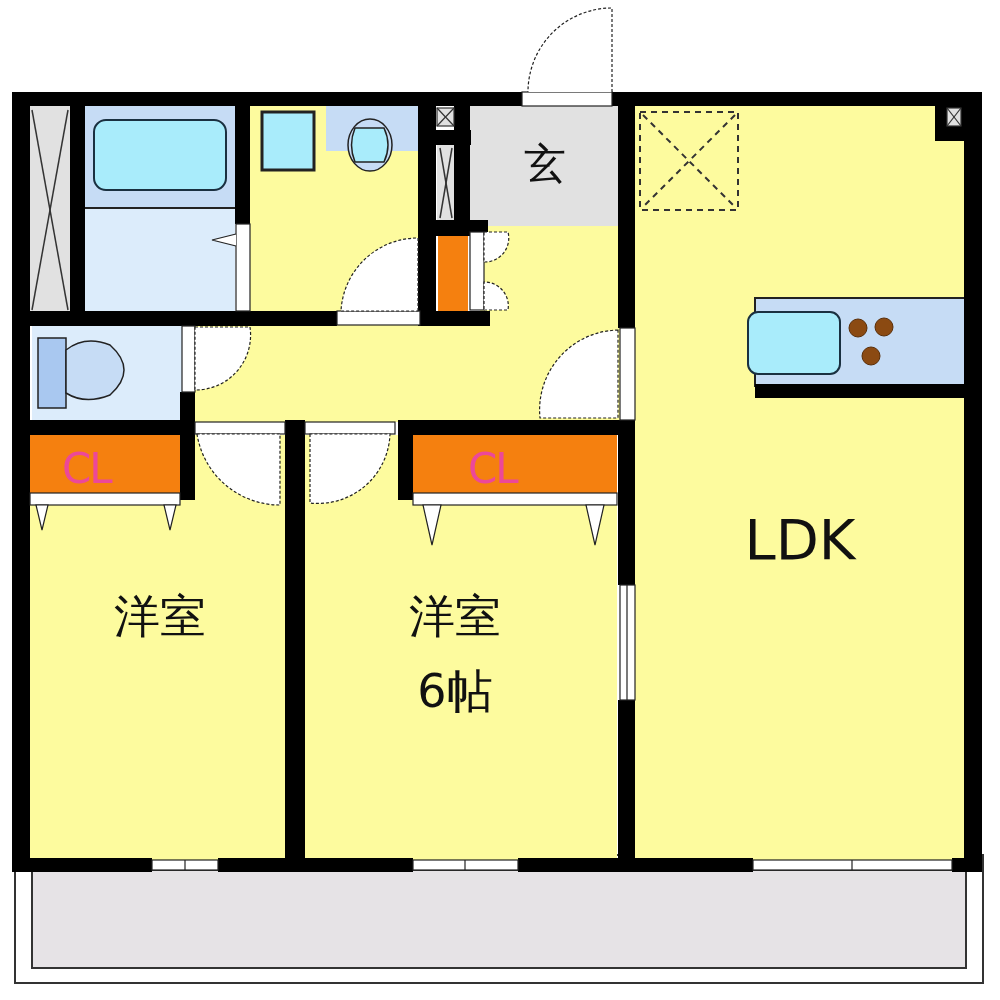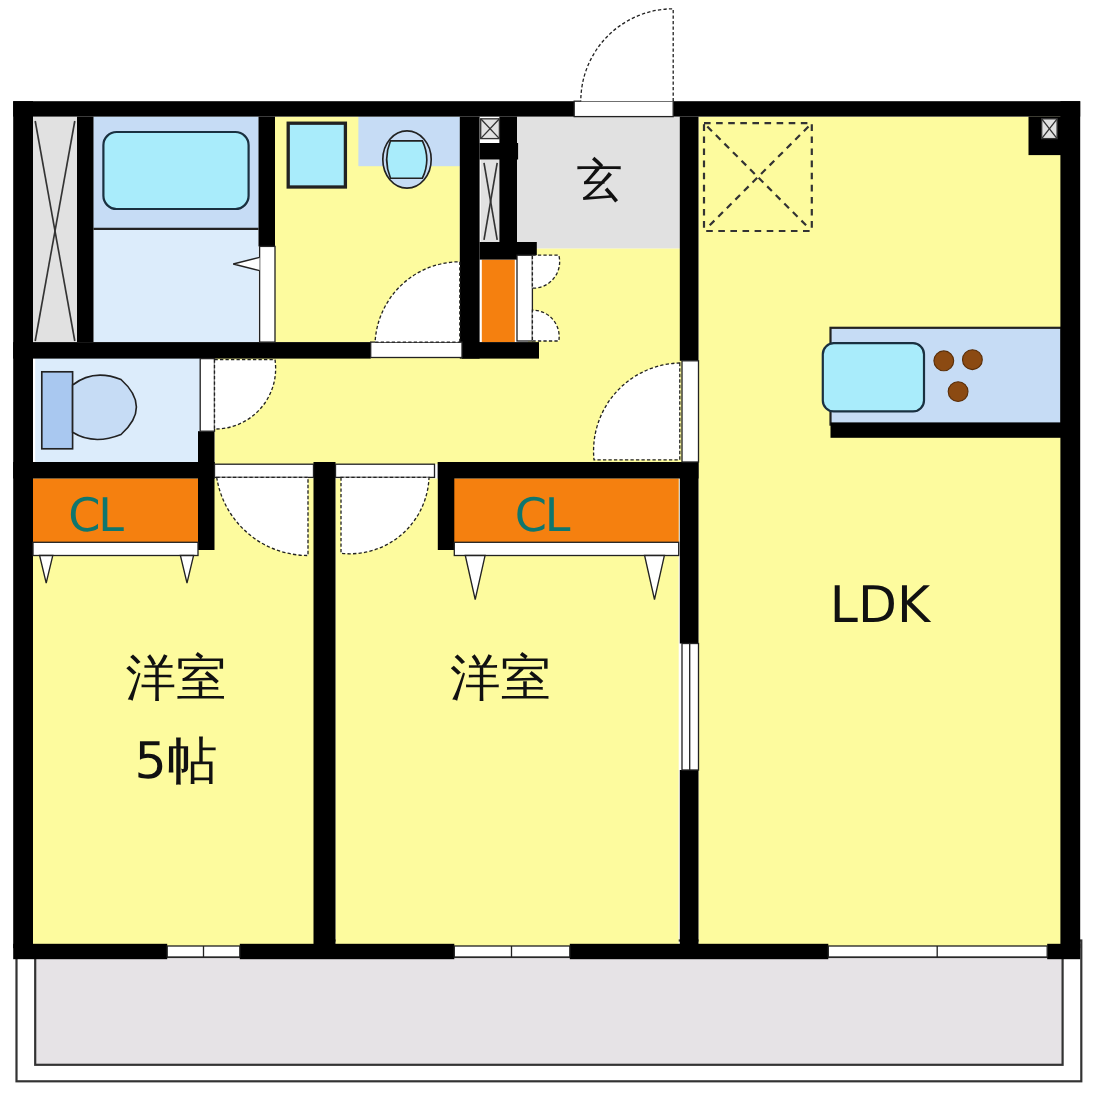--- a/index.html
+++ b/index.html
@@ -1,19 +1,19 @@
 <!DOCTYPE html>
 <html><head>
 <meta charset="utf-8">
 <style>
   html, body { margin:0; padding:0; background:#ffffff; }
   body { width:1000px; height:1000px; position:relative; overflow:hidden; font-family:"DejaVu Sans", sans-serif; }
   svg { position:absolute; left:0; top:0; }
   .room-label { position:absolute; text-align:center; color:#111; font-family:"DejaVu Sans", sans-serif; line-height:1.15; }
-  .cl-label { position:absolute; color:#0f766e; font-family:"DejaVu Sans", sans-serif; font-size:42px; letter-spacing:-2px; }
+  .cl-label { position:absolute; color:#ec4899; font-family:"DejaVu Sans", sans-serif; font-size:42px; letter-spacing:-2px; }
 </style>
 </head>
 <body>
 
 <svg width="1000" height="1000" viewBox="0 0 1000 1000">
 
   <g>
     <rect x="15" y="855" width="968" height="128" fill="#ffffff" stroke="#333" stroke-width="2"></rect>
     <rect x="32" y="870" width="934" height="98" fill="#e6e3e6" stroke="#333" stroke-width="2"></rect>
   </g>
@@ -188,22 +188,22 @@
   </g>
 </svg>
 
 <div class="room-label" style="left:500px; top:140px; width:90px; font-size:42px;">玄</div>
 
 <div class="cl-label" style="left:62px; top:444px;">CL</div>
 <div class="cl-label" style="left:468px; top:444px;">CL</div>
 
 <div class="room-label" style="left:60px; top:590px; width:200px; font-size:46px;">
   <div>洋室</div>
-  <div style="margin-top:22px;">5帖</div>
 </div>
 
 <div class="room-label" style="left:355px; top:590px; width:200px; font-size:46px;">
   <div>洋室</div>
+  <div style="margin-top:22px;">6帖</div>
 </div>
 
-<div class="room-label" style="left:660px; top:523px; width:280px; font-size:46px;">
+<div class="room-label" style="left:660px; top:508px; width:280px; font-size:56px;">
   <div>LDK</div>
 </div>
 
 </body></html>

